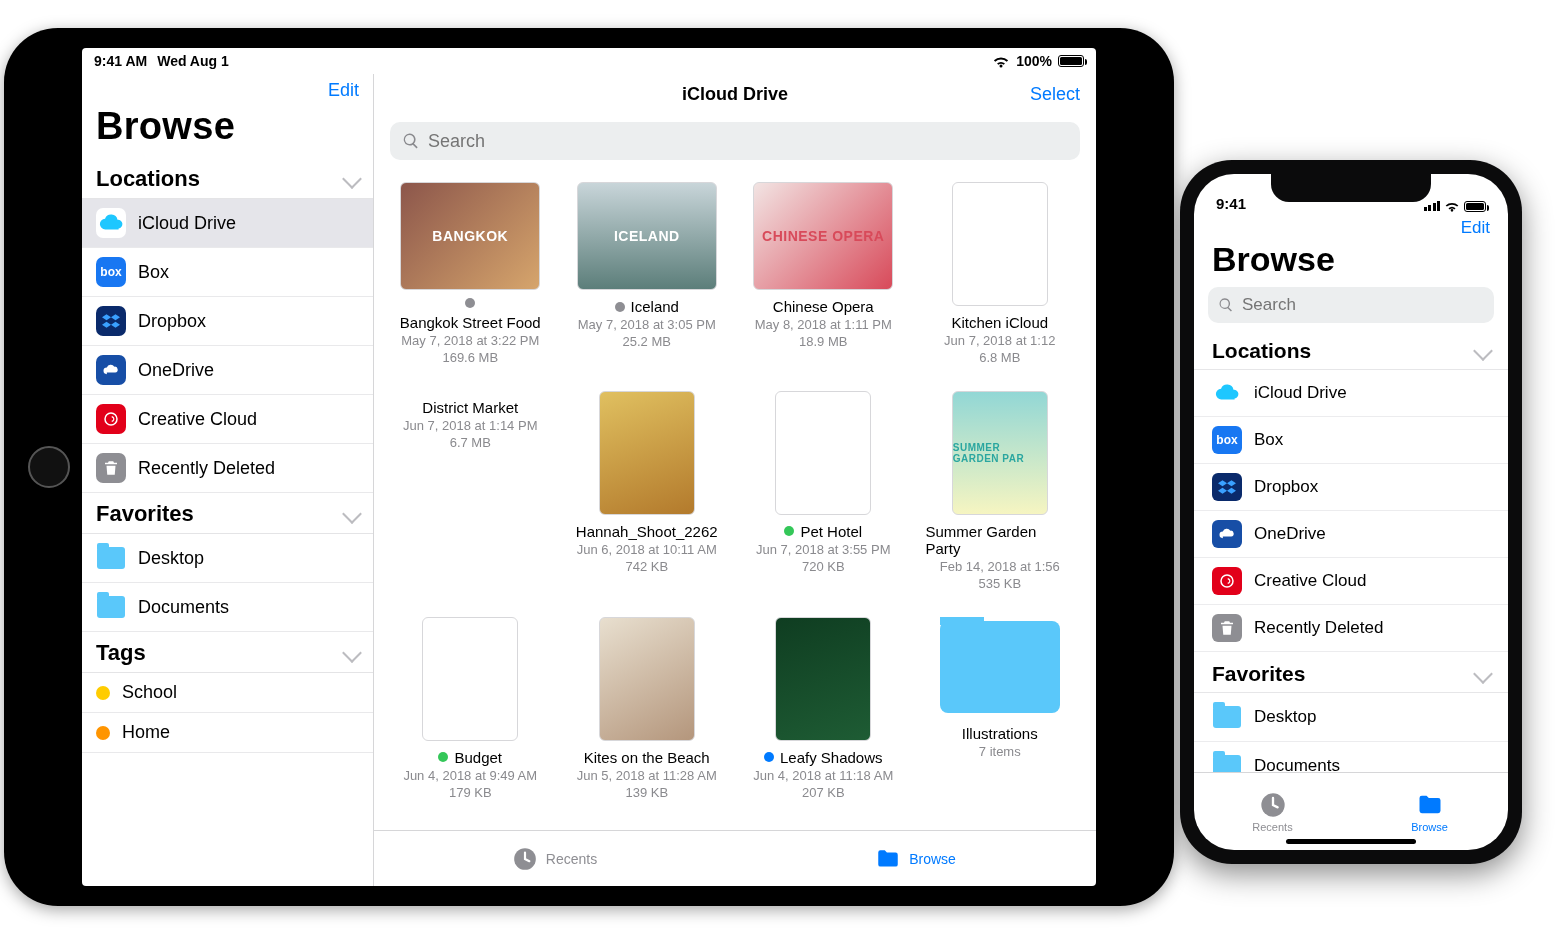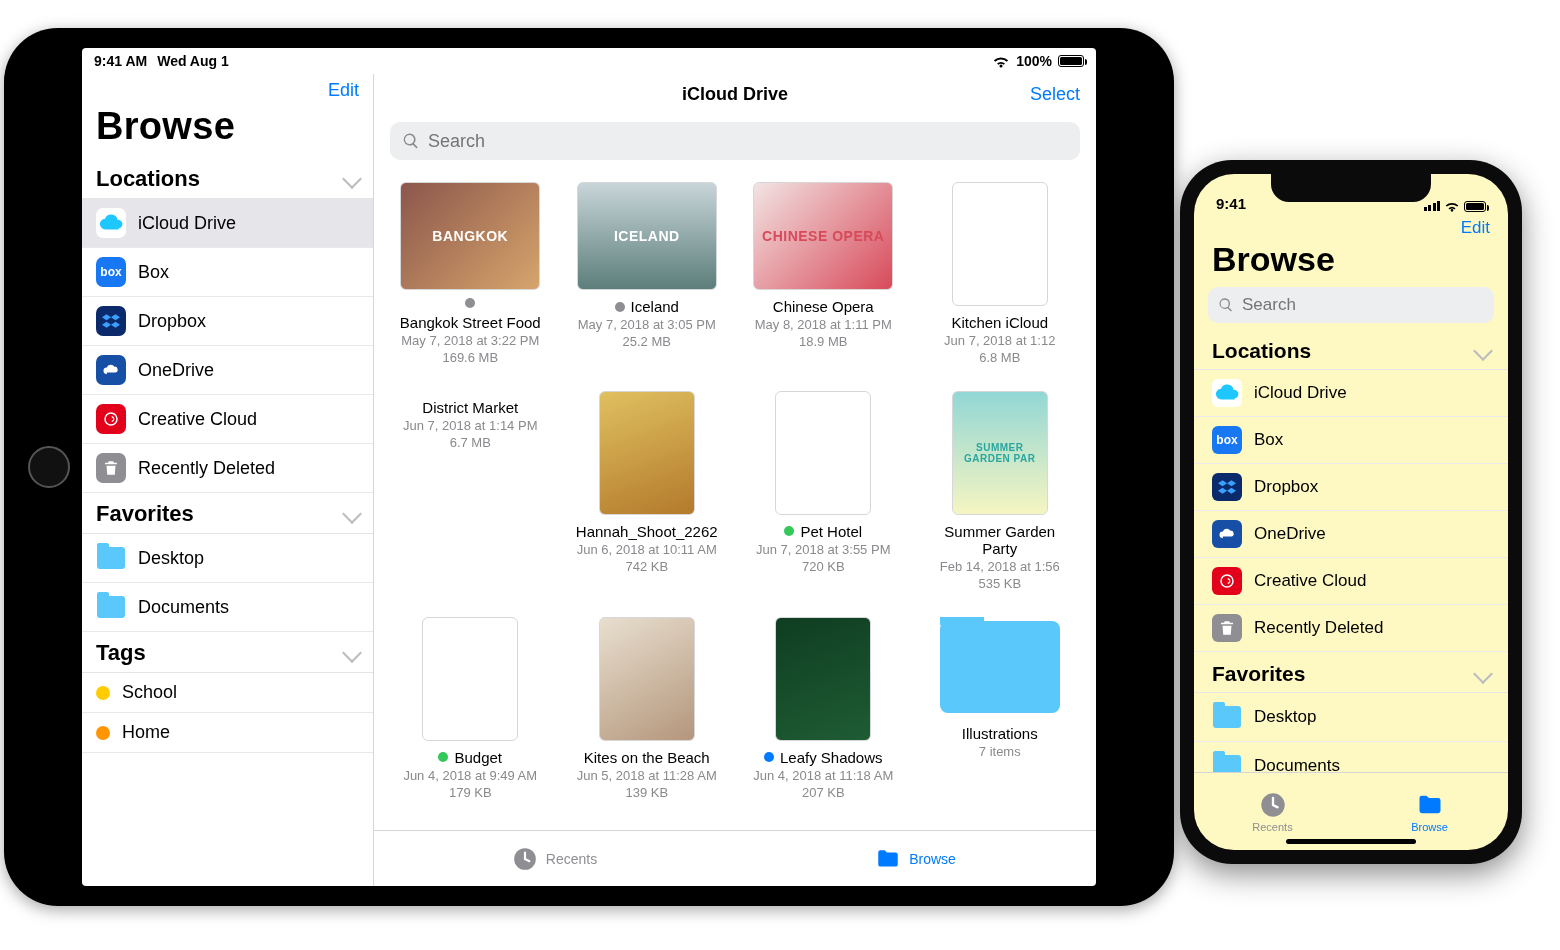--- a/index.html
+++ b/index.html
@@ -141,21 +141,21 @@
   .grid{
     flex:1; overflow:auto;
     padding:18px 22px 0;
     display:grid;
     grid-template-columns: repeat(4, 1fr);
     column-gap: 28px;
     row-gap: 26px;
     align-content:start;
   }
   .item{
-    display:flex; flex-direction:column; align-items:center; text-align:center;
+    display:flex; flex-direction:column; align-items:center; 
     font-size:15px;
   }
   .thumb{
     width:140px; height:108px; border-radius:6px;
     border:1px solid #d7d7da;
     background:#dfe5ea;
     position:relative;
     display:flex;align-items:center;justify-content:center;
     font-weight:800;color:#fff;font-size:14px;letter-spacing:.5px;
     overflow:hidden;
@@ -195,21 +195,21 @@
     width:342px;
     height:704px;
     background:#0b0b0c;
     border-radius:52px;
     padding:14px;
     box-shadow: 0 10px 30px rgba(0,0,0,.45);
     z-index:10;
   }
   .iphone-screen{
     width:100%; height:100%;
-    background:#fef9c3;
+    background:#ffffff;
     border-radius:40px;
     overflow:hidden;
     position:relative;
     display:flex; flex-direction:column;
   }
   .notch{
     position:absolute; top:0; left:50%; transform:translateX(-50%);
     width:160px; height:28px; background:#0b0b0c;
     border-radius:0 0 18px 18px;
     z-index:5;

